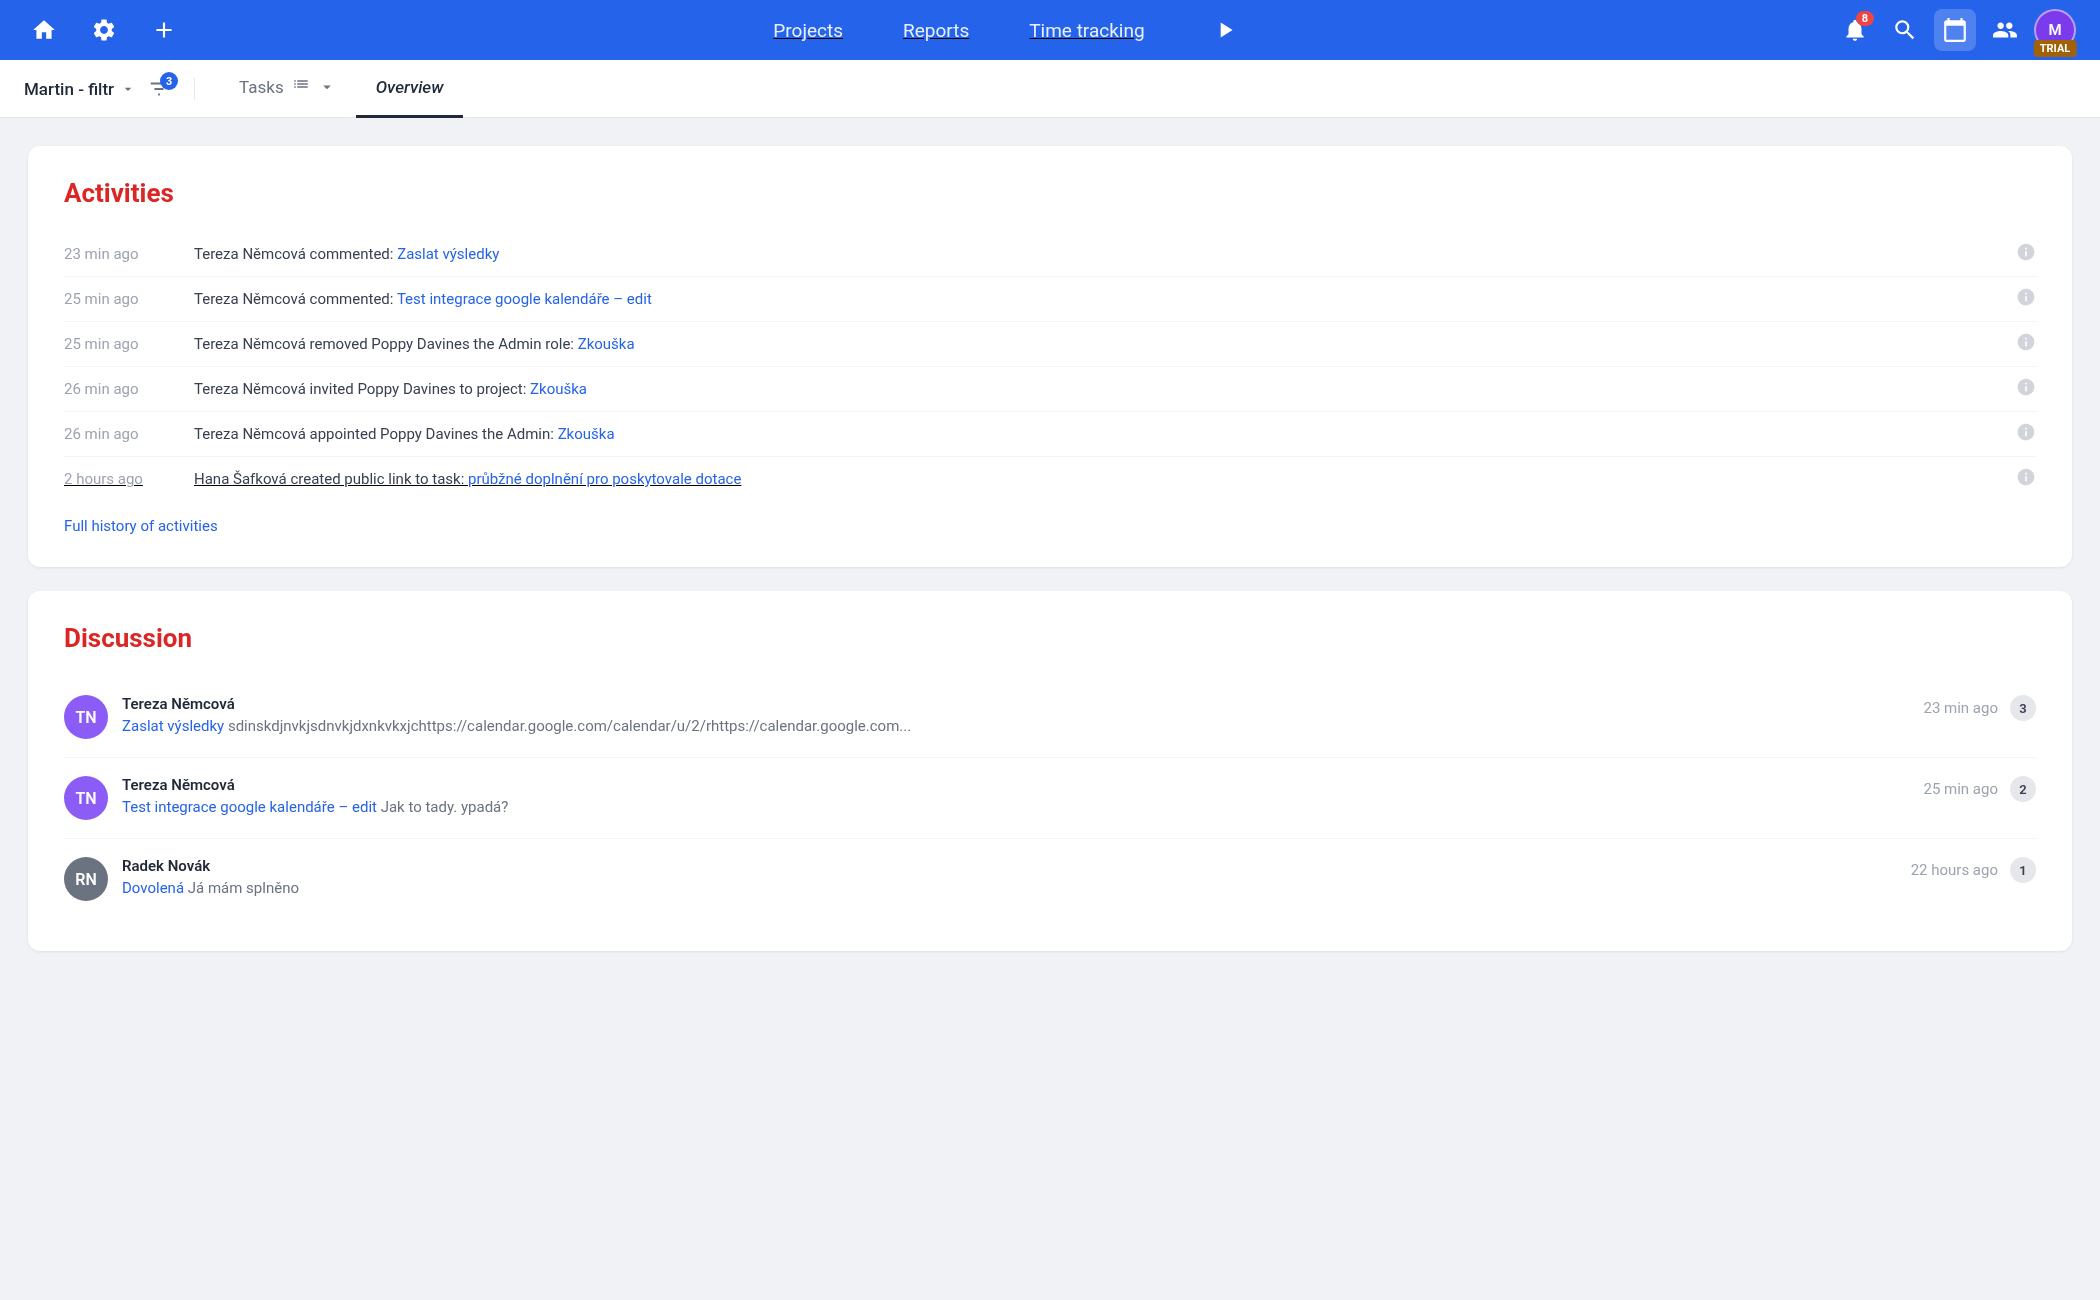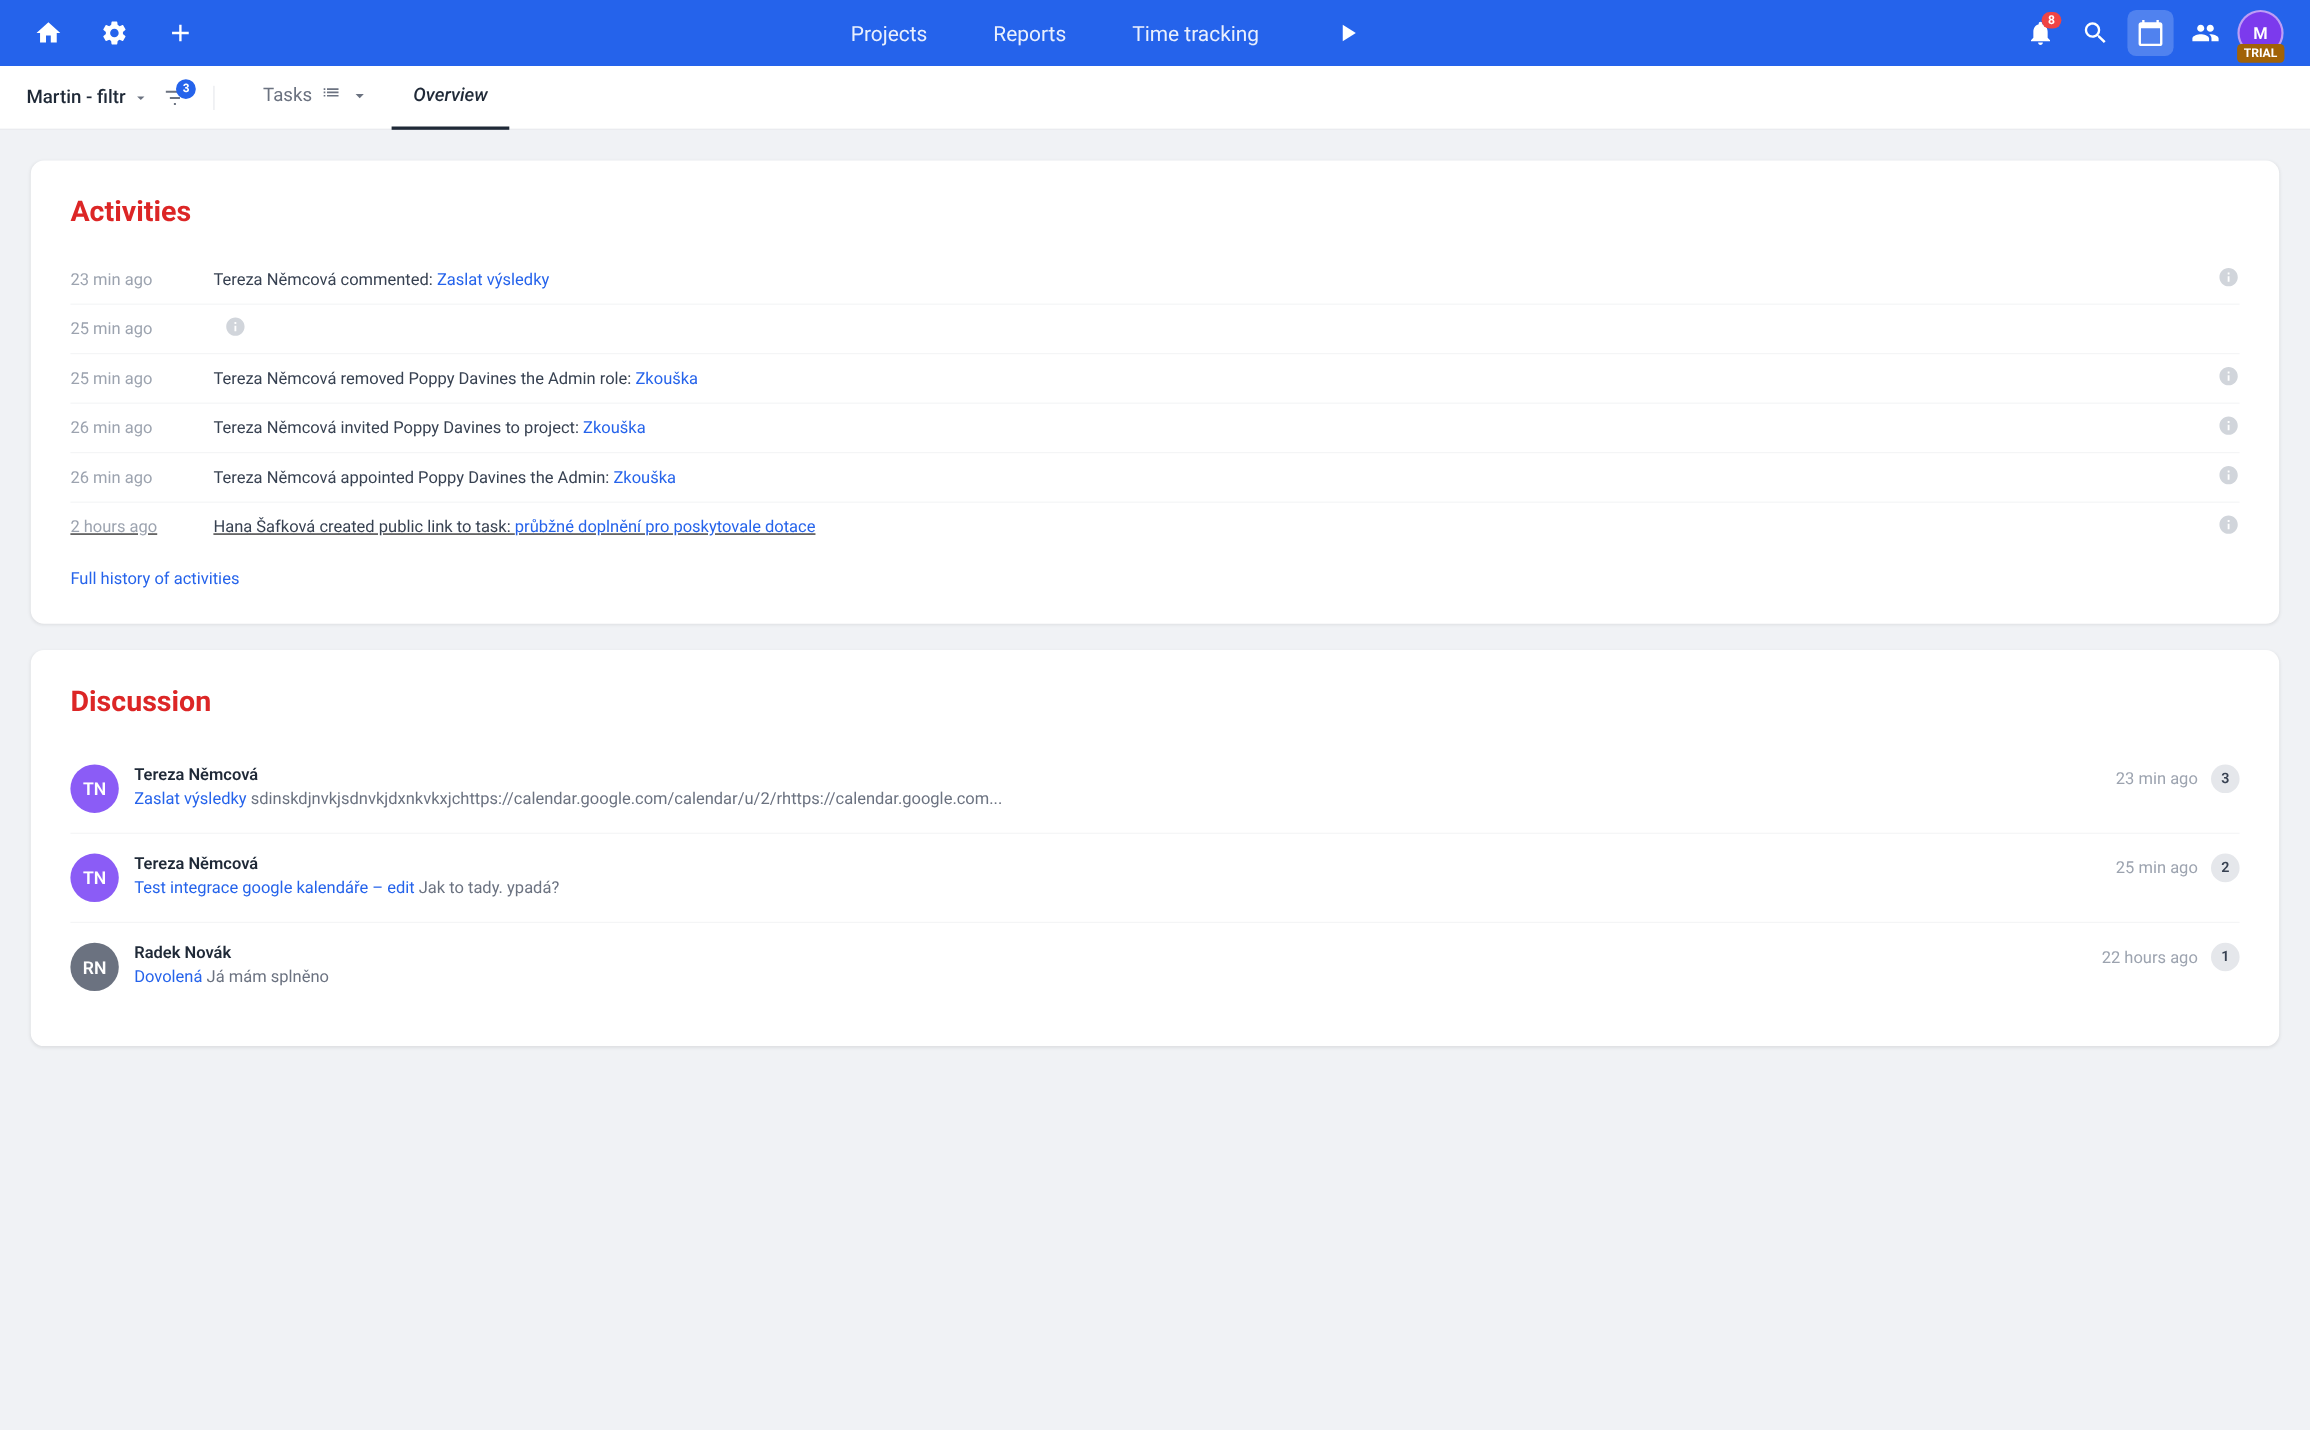--- a/index.html
+++ b/index.html
@@ -10,21 +10,21 @@
       background: #2563eb;
       height: 60px;
       display: flex;
       align-items: center;
       padding: 0 24px;
       gap: 0;
     }
     .nav-left { display: flex; align-items: center; gap: 20px; }
     .nav-icon { color: white; cursor: pointer; display: flex; align-items: center; justify-content: center; width: 40px; height: 40px; border-radius: 8px; }
     .nav-icon svg { width: 26px; height: 26px; fill: white; }
-    .nav-center { flex: 1; display: flex; align-items: center; justify-content: center; gap: 60px; }
+    .nav-center { flex: 1; display: flex; align-items: center; justify-content: center; gap: 60px; text-decoration: underline; }
     .nav-link { color: white; font-size: 19px; font-weight: 400; cursor: pointer; text-decoration: none; opacity: 0.9; }
     .nav-right { display: flex; align-items: center; gap: 8px; }
     .nav-btn { color: white; cursor: pointer; display: flex; align-items: center; justify-content: center; width: 42px; height: 42px; border-radius: 8px; position: relative; }
     .nav-btn svg { width: 26px; height: 26px; fill: white; }
     .badge { position: absolute; top: 2px; right: 2px; background: #ef4444; color: white; font-size: 11px; font-weight: 700; border-radius: 10px; padding: 1px 5px; min-width: 18px; text-align: center; }
     .avatar-placeholder { width: 42px; height: 42px; border-radius: 50%; background: #7c3aed; display: flex; align-items: center; justify-content: center; color: white; font-size: 14px; font-weight: 600; cursor: pointer; border: 2px solid rgba(255,255,255,0.5); }
     .trial-badge { background: #a16207; color: white; font-size: 11px; font-weight: 700; border-radius: 4px; padding: 2px 6px; position: absolute; bottom: -6px; left: 50%; transform: translateX(-50%); white-space: nowrap; }
     .avatar-wrap { position: relative; }
     .calendar-btn { background: rgba(255,255,255,0.2); border-radius: 8px; }
 
@@ -188,20 +188,23 @@
     <span class="activity-info">
       <span class="info-icon">
         <svg viewBox="0 0 24 24">
                 <path d="M12 2C6.48 2 2 6.48 2 12s4.48 10 10 10 10-4.48 10-10S17.52 2 12 2zm1 15h-2v-6h2v6zm0-8h-2V7h2v2z"></path>
               </svg>
       </span>
     </span>
   </div>
         <div class="activity-row">
     <span class="activity-time">25 min ago</span>
+    <span class="activity-text">
+      Tereza Němcová commented: <a class="activity-link" href="#">Test integrace google kalendáře – edit</a>
+    </span>
     <span class="activity-info">
       <span class="info-icon">
         <svg viewBox="0 0 24 24">
                 <path d="M12 2C6.48 2 2 6.48 2 12s4.48 10 10 10 10-4.48 10-10S17.52 2 12 2zm1 15h-2v-6h2v6zm0-8h-2V7h2v2z"></path>
               </svg>
       </span>
     </span>
   </div>
         <div class="activity-row">
     <span class="activity-time">25 min ago</span>

